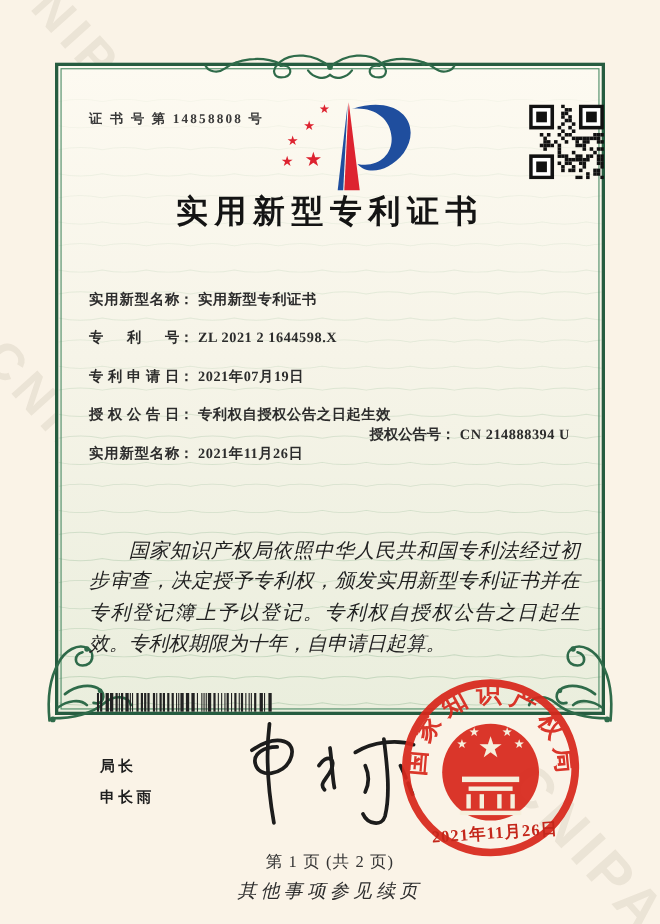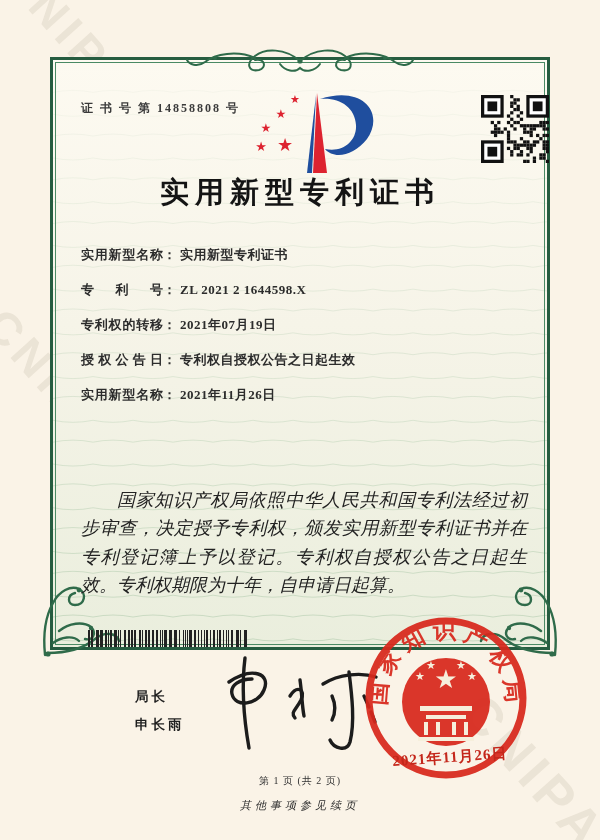--- a/index.html
+++ b/index.html
@@ -29,46 +29,46 @@
     color:#3a3a3a; font-weight:600;
   }
   .logo { position:absolute; left:198px; top:27px; }
   .qr { position:absolute; left:428px; top:35px; }
   .title {
     position:absolute; left:0; top:113px; width:100%; text-align:center;
     font-size:29px; font-weight:bold; letter-spacing:6px; color:#141414;
   }
   .fields { position:absolute; left:28px; top:186px; width:450px; }
   .frow { position:relative; height:35px; font-size:13px; font-weight:600; color:#2c2c2c; }
-  .flabel { display:inline-block; width:82px; text-align:justify; text-align-last:justify; }
+  .flabel { display:inline-block; width:82px; text-align:justify; text-align-last:justify;margin-top:17px; }
   .fvalue { margin-left:4px; letter-spacing:0.5px; }
   .frow2 { position:absolute; left:255px; top:0; }
   .paras {
     position:absolute; left:28px; top:426px; width:446px;
     font-size:18px; line-height:1.58; font-style:italic; color:#222;
     text-align:justify;
   }
   .paras p { text-indent:2em; }
   .barcode { position:absolute; left:35px; top:570px; }
-  .chief { position:absolute; left:38px; top:628px; font-size:13.5px; font-weight:600; letter-spacing:3px; color:#1e1e1e;margin-left:44px; }
+  .chief { position:absolute; left:38px; top:628px; font-size:13.5px; font-weight:600; letter-spacing:3px; color:#1e1e1e; }
   .chief div { margin-bottom:10px; }
   .sig { position:absolute; left:120px; top:592px; }
   .seal { position:absolute; left:305px; top:550px; opacity:0.93; }
   .seal-date {
     position:absolute; left:312px; top:688px; width:170px; text-align:center;
     color:#c4271b; font-size:15px; font-weight:bold; letter-spacing:1px;
     transform:rotate(-4deg);
   }
   .pagefoot {
     position:absolute; left:0; top:714px; width:100%; text-align:center;
-    font-size:10px; color:#333; letter-spacing:1px;
+    font-size:15px; color:#333; letter-spacing:1px;
   }
   .cont-note {
     position:absolute; left:0; top:798px; width:600px; text-align:center;
-    font-size:11px; letter-spacing:4px; color:#2e2e2e; font-style:italic;
+    font-size:17px; letter-spacing:4px; color:#2e2e2e; font-style:italic;
   }
   .ornament-top { position:absolute; left:50%; top:-14px; transform:translateX(-50%); }
   .corner { position:absolute; }
   .corner.bl { left:-14px; bottom:-14px; }
   .corner.br { right:-14px; bottom:-14px; transform:scaleX(-1); }
 </style>
 </head>
 <body>
 
 <span class="wm" style="left:-16px; top:4px; font-size:46px;">CNIPA</span>
@@ -280,27 +280,30 @@
   <div class="title">实用新型专利证书</div>
 
   <div class="fields">
     <div class="frow">
       <span class="flabel">实用新型名称</span><span>：</span><span class="fvalue">实用新型专利证书</span>
     </div>
     <div class="frow">
       <span class="flabel">专利号</span><span>：</span><span class="fvalue">ZL 2021 2 1644598.X</span>
     </div>
     <div class="frow">
-      <span class="flabel">专利权的转移</span><span>：</span><span class="fvalue">2021年07月19日</span>
+      <span class="flabel">专利申请日</span><span>：</span><span class="fvalue">2021年07月19日</span>
     </div>
     <div class="frow">
       <span class="flabel">授权公告日</span><span>：</span><span class="fvalue">专利权自授权公告之日起生效</span>
     </div>
     <div class="frow">
       <span class="flabel">实用新型名称</span><span>：</span><span class="fvalue">2021年11月26日</span>
+      <span class="frow2">
+        <span>授权公告号</span><span>：</span><span class="fvalue">CN 214888394 U</span>
+      </span>
     </div>
   </div>
 
   <div class="paras">
     <p>国家知识产权局依照中华人民共和国专利法经过初步审查，决定授予专利权，颁发实用新型专利证书并在专利登记簿上予以登记。专利权自授权公告之日起生效。专利权期限为十年，自申请日起算。</p>
   </div>
 
   <svg class="barcode" id="barcode" width="162" height="18" viewBox="0 0 162 18">
       <rect x="0" y="0" width="2" height="17" fill="#222"></rect>
       <rect x="3" y="0" width="2" height="17" fill="#222"></rect>

